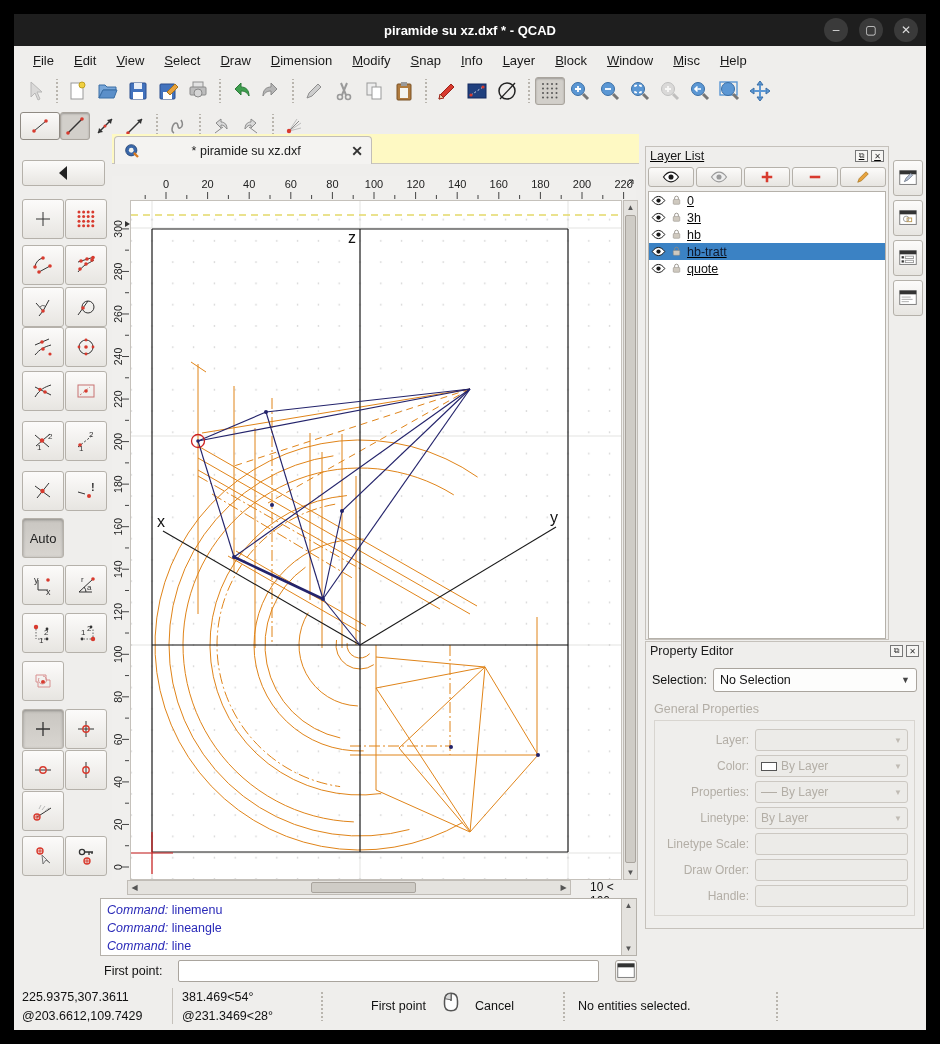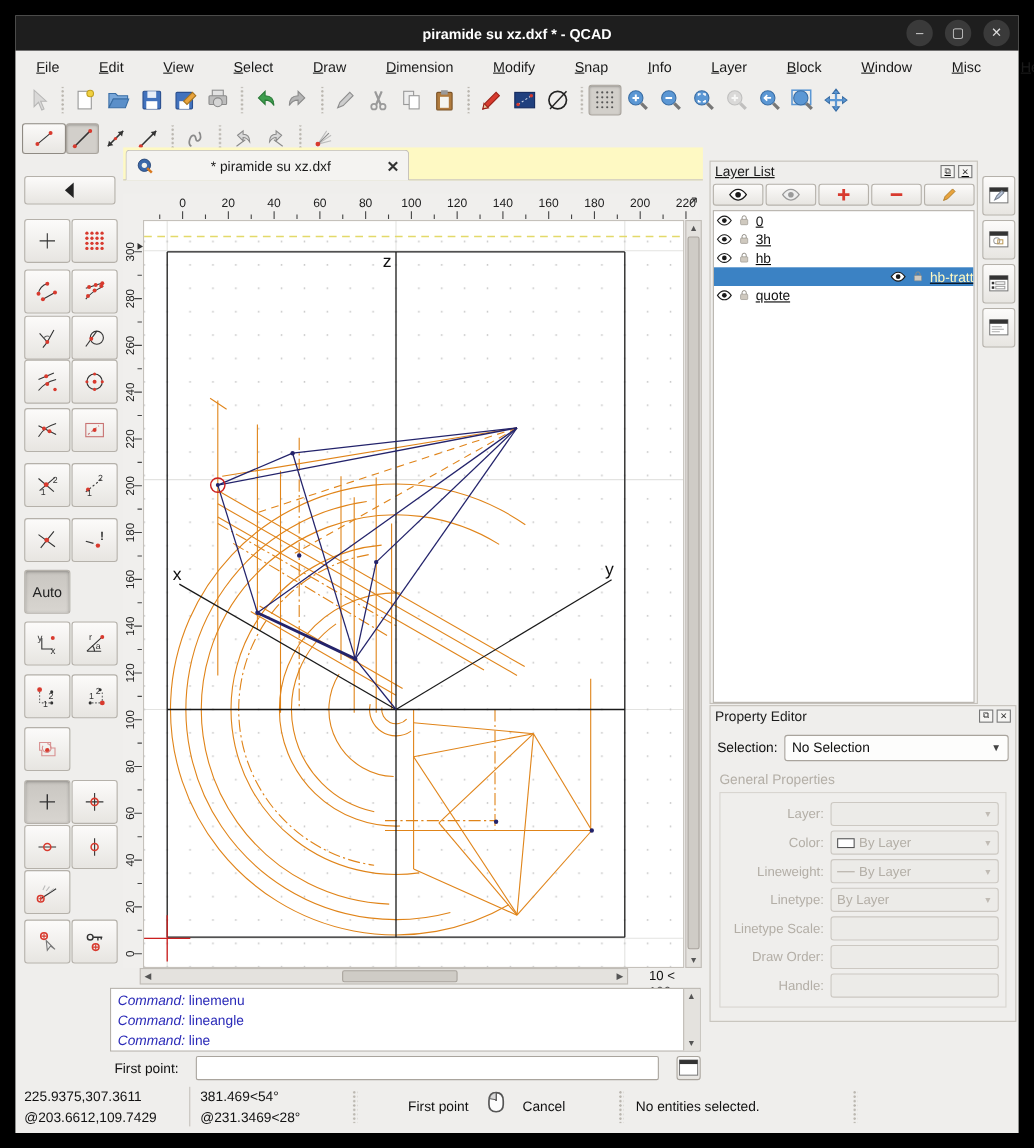--- a/index.html
+++ b/index.html
@@ -5,21 +5,21 @@
   html,body{margin:0;padding:0;background:#000;}
   *{box-sizing:border-box;font-family:"Liberation Sans",sans-serif;}
   .screen{position:relative;width:940px;height:1044px;background:#000;overflow:hidden;}
   .window{position:absolute;left:14px;top:14px;width:912px;height:1016px;background:#efeeec;}
   
   .titlebar{position:absolute;left:0;top:0;width:912px;height:32px;background:#1e1e1e;display:flex;align-items:center;justify-content:center;}
   .titlebar .title{color:#fff;font-weight:bold;font-size:13px;}
   .winbtns{position:absolute;right:8px;top:4px;display:flex;gap:11px;}
   .winbtn{width:24px;height:24px;border-radius:50%;background:#3a3a3a;color:#ddd;display:flex;align-items:center;justify-content:center;font-size:12px;line-height:1;}
   
-  .menubar{position:absolute;left:0;top:32px;width:912px;height:28px;display:flex;align-items:center;padding-left:10px;gap:18px;}
+  .menubar{position:absolute;left:0;top:32px;width:912px;height:28px;display:flex;align-items:center;padding-left:10px;gap:2px;}
   .menuitem{padding:3px 9px;font-size:13px;color:#1a1a1a;}
   .menuitem u{text-decoration:underline;}
   
   .toolbar1{position:absolute;left:0;top:60px;width:912px;height:34px;display:flex;align-items:center;padding-left:6px;}
   .toolbar2{position:absolute;left:0;top:94px;width:912px;height:36px;display:flex;align-items:center;padding-left:6px;}
   .tbtn{width:30px;height:28px;display:flex;align-items:center;justify-content:center;border-radius:3px;border:1px solid transparent;}
   .tbtn.pressed{background:#d2cfca;border:1px solid #a9a49d;box-shadow:inset 0 1px 2px rgba(0,0,0,.25);}
   .tbtn.boxed{border:1px solid #8f8a83;background:linear-gradient(#fbfaf9,#e8e6e2);width:40px;}
   .tbtn.disabled{opacity:.55;}
   .tsep{width:9px;height:24px;background-image:radial-gradient(circle,#b9b5ae 1px,transparent 1.2px);background-size:4px 4px;background-position:center;background-repeat:repeat-y;margin:0 2px;}
@@ -46,21 +46,21 @@
   .gridlabel{position:absolute;left:576px;top:866px;width:46px;font-size:12px;color:#111;}
   
   .panel{position:absolute;background:#efeeec;border:1px solid #c5c1bb;}
   .paneltitle{height:18px;display:flex;align-items:center;padding:0 4px;font-size:12.5px;color:#1a1a1a;}
   .paneltitle .pt{flex:1;}
   .panelbtn{width:13px;height:12px;border:1px solid #777;margin-left:3px;font-size:8px;display:flex;align-items:center;justify-content:center;color:#333;background:#f6f5f3;}
   .ltoolbar{display:flex;gap:2px;padding:2px;}
   .lbtn{flex:1;height:20px;border:1px solid #b5b1aa;border-radius:3px;background:linear-gradient(#fcfbfa,#e7e5e1);display:flex;align-items:center;justify-content:center;}
   .layerlist{margin:2px;background:#fff;border:1px solid #b5b1aa;height:448px;overflow:hidden;}
   .layerrow{display:flex;align-items:center;height:17px;padding-left:2px;gap:4px;font-size:12.5px;color:#111;}
-  .layerrow.selected{background:#3b82c4;color:#fef9c3;justify-content:flex-end;}
+  .layerrow.selected{background:#3b82c4;color:#0f172a;}
   
   .propsel{display:flex;align-items:center;gap:6px;padding:8px 6px 4px 6px;}
   .propsel .lbl{font-size:12.5px;color:#111;}
   .combo{flex:1;height:24px;background:#fdfdfc;border:1px solid #a9a49d;border-radius:3px;display:flex;align-items:center;padding:0 6px;font-size:12.5px;color:#111;}
   .combo .arrow{margin-left:auto;font-size:9px;color:#444;}
   .groupttl{font-size:12.5px;color:#b3aea6;padding:6px 8px 2px 8px;}
   .propgrid{margin:2px 8px;border:1px solid #d8d5d0;padding:8px 6px;display:flex;flex-direction:column;gap:4px;}
   .proprow{display:flex;align-items:center;gap:6px;}
   .proprow .plbl{width:88px;text-align:right;font-size:12px;color:#b3aea6;}
   .pfield{flex:1;height:22px;border:1px solid #ccc8c2;border-radius:3px;background:#ecebe8;display:flex;align-items:center;padding:0 5px;font-size:12px;color:#b3aea6;gap:4px;}
@@ -1043,21 +1043,21 @@
           </div>
           <div class="proprow">
             <div class="plbl">Color:</div>
             <div class="pfield">
               <span class="sw"></span>
               <span>By Layer</span>
               <span class="arrow">▼</span>
             </div>
           </div>
           <div class="proprow">
-            <div class="plbl">Lineweight:</div>
+            <div class="plbl">Properties:</div>
             <div class="pfield">
               <span class="lwline"></span>
               <span>By Layer</span>
               <span class="arrow">▼</span>
             </div>
           </div>
           <div class="proprow">
             <div class="plbl">Linetype:</div>
             <div class="pfield">
               <span>By Layer</span>

